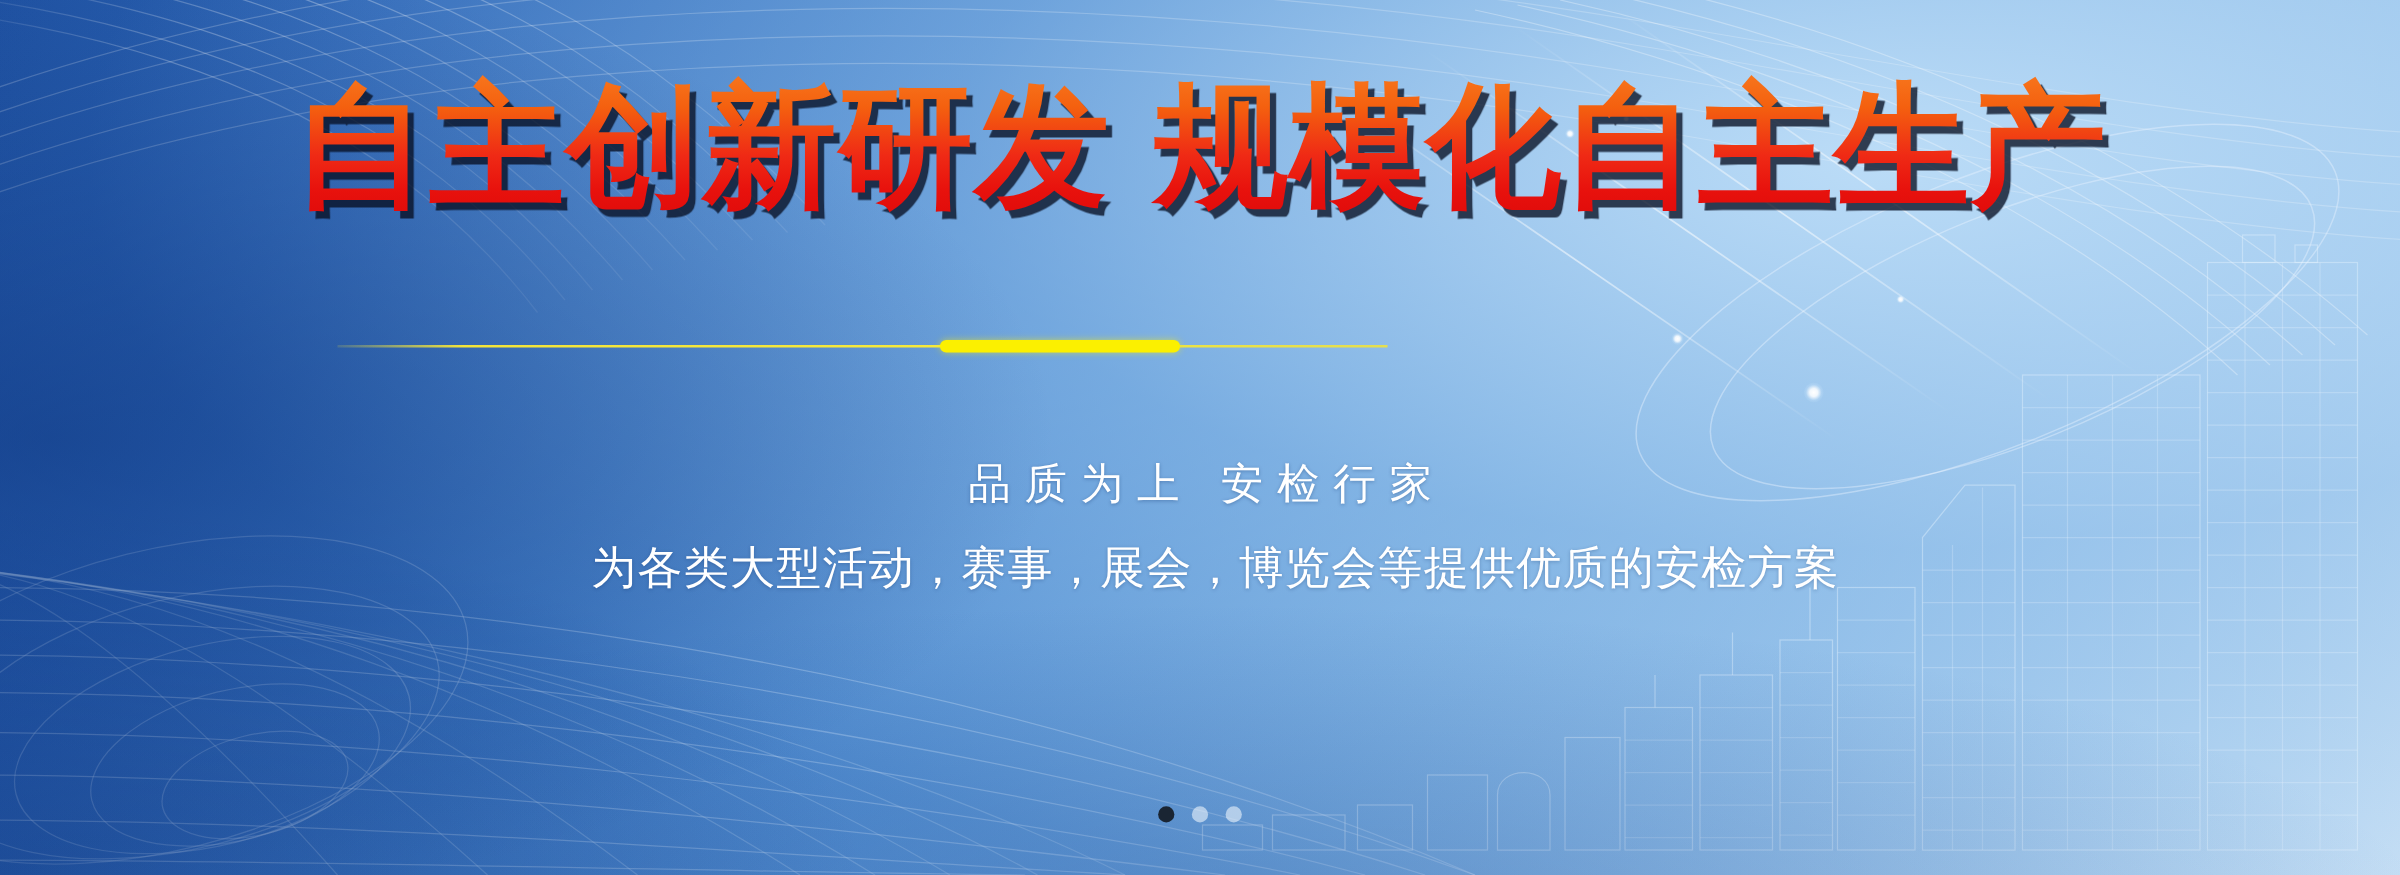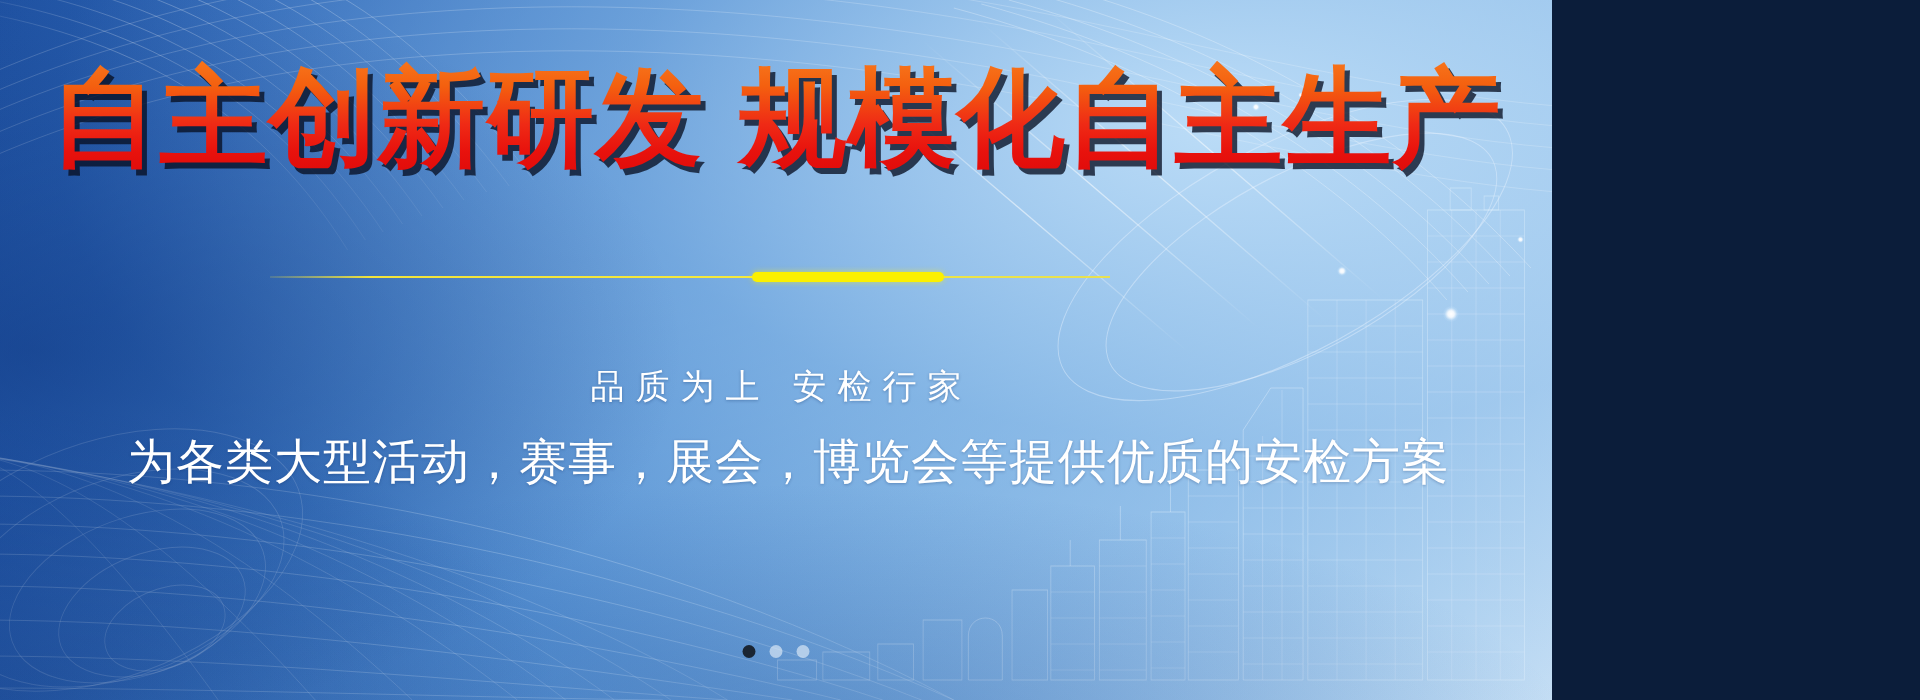--- a/index.html
+++ b/index.html
@@ -1,21 +1,21 @@
 <!DOCTYPE html>
 <html><head>
 <meta charset="utf-8">
 <title>Banner</title>
 <style>
   html,body{margin:0;padding:0;background:#0b1d3a;}
   *{box-sizing:border-box;}
 
   .banner{
     position:relative;
-    width:1552px;
+    width:1920px;
     height:700px;
     overflow:hidden;
     font-family:"Liberation Sans","DejaVu Sans",sans-serif;
     background:
       radial-gradient(120% 140% at 78% 18%, rgba(190,222,248,0.95) 0%, rgba(138,186,232,0.55) 32%, rgba(64,126,196,0.10) 62%, rgba(30,86,168,0.0) 80%),
       linear-gradient(118deg,
         #1d4fa0 0%,
         #2a62b4 14%,
         #3f7bc6 30%,
         #5d97d6 46%,
@@ -112,21 +112,21 @@
     font-family:"DejaVu Sans","Liberation Sans",sans-serif;
     text-shadow:0 1px 3px rgba(12,44,96,0.35);
   }
   .sub1 .wordgap{display:inline-block;width:22px;}
   .sub2{
     position:absolute;
     top:430px;
     left:0; right:0;
     text-align:center;
     color:#ffffff;
-    font-size:48px;
+    font-size:36px;
     font-weight:normal;
     letter-spacing:1px;
     font-family:"DejaVu Sans","Liberation Sans",sans-serif;
     text-shadow:0 1px 3px rgba(12,44,96,0.3);
     padding-left:25px;
   }
 
   
   .dots{
     position:absolute;

